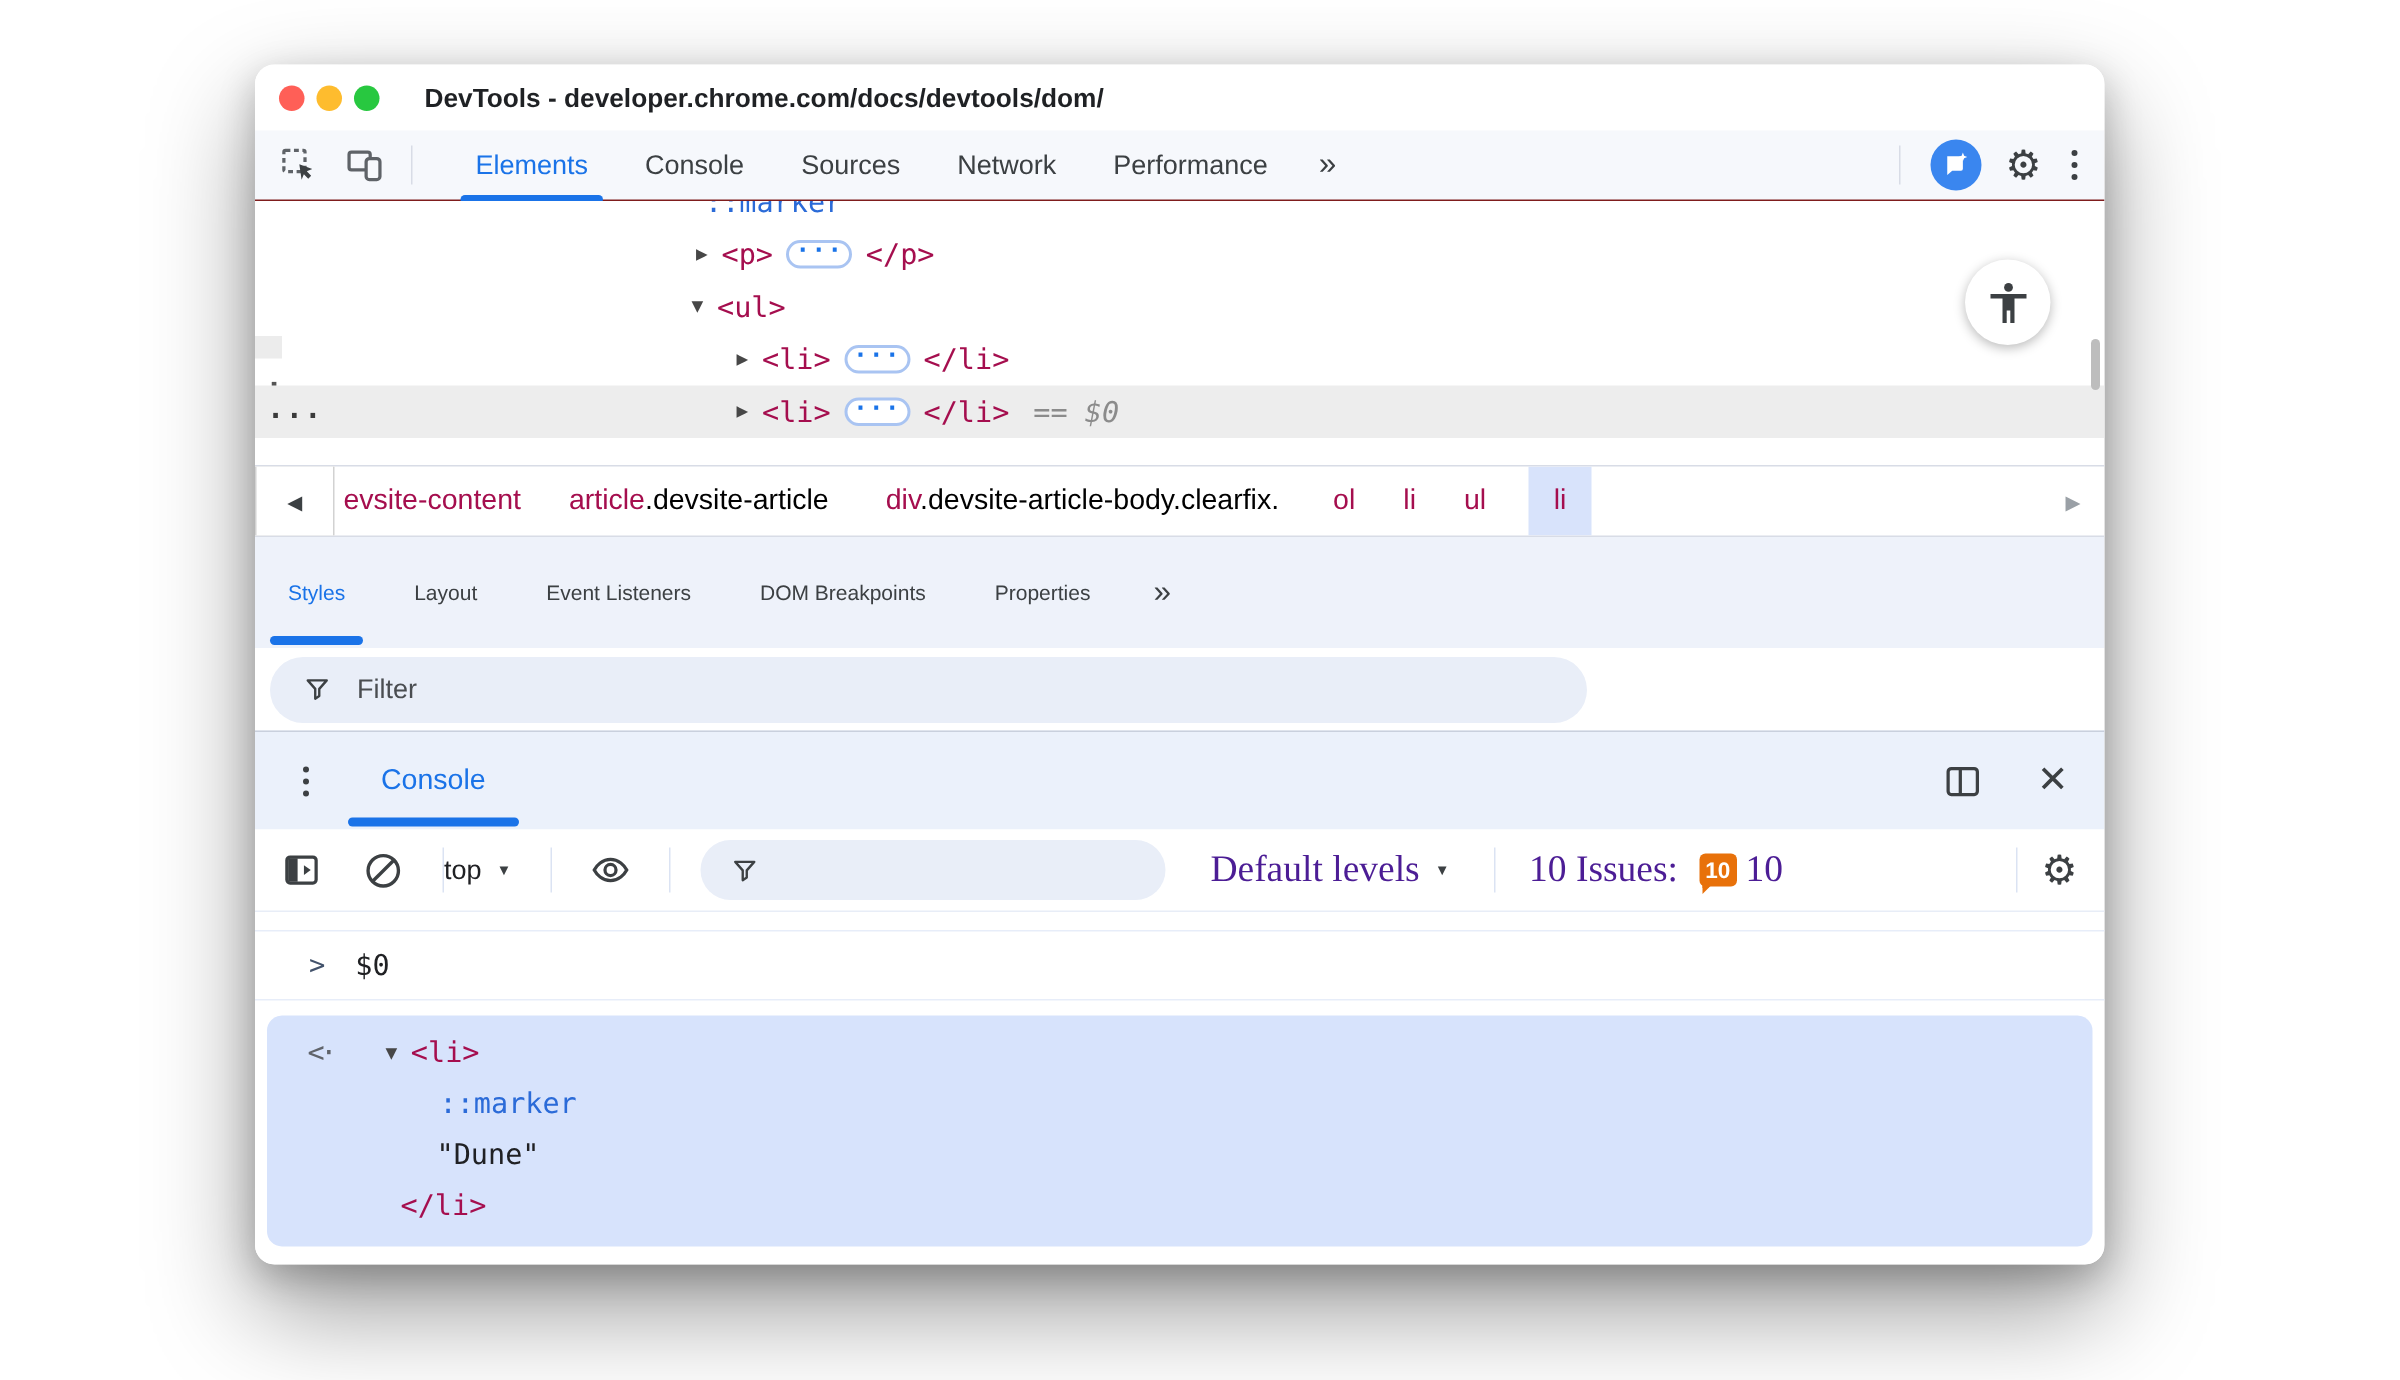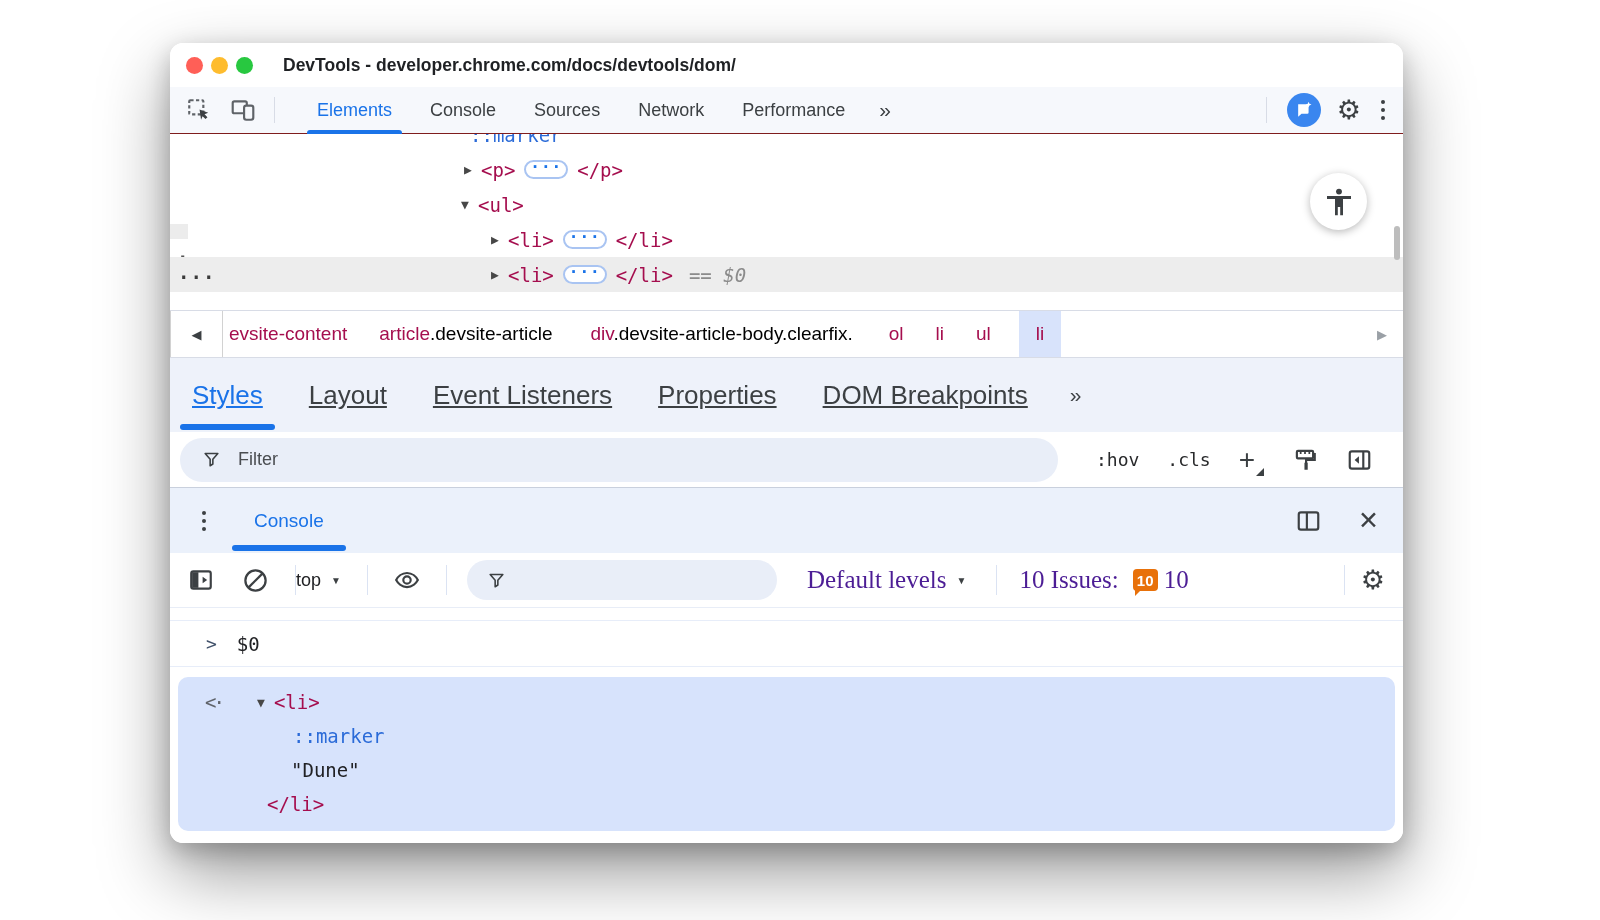--- a/index.html
+++ b/index.html
@@ -56,22 +56,22 @@
     display:flex;align-items:center;font-size:19px;background:#fff;overflow:hidden;}
   .crumb-nav{width:53px;height:48px;border:1px solid #d2d2d2;display:flex;align-items:center;
     justify-content:center;color:#3c4043;font-size:13px;background:#fff;flex:0 0 53px;}
   .crumb{margin-left:32px;white-space:nowrap;color:#a50e4e;}
   .crumb .cls{color:#000000;}
   .crumb.selected{background:#d8e3fb;height:100%;display:flex;align-items:center;
     padding:0 17px;margin-left:28px;}
   .crumb-fwd{margin-left:auto;margin-right:8px;color:#9aa0a6;font-size:13px;padding:0 8px;}
   
   .stabs{flex:0 0 74px;background:#eef2fa;display:flex;align-items:center;}
-  .stab{margin-left:46px;font-size:26px;color:#3c4043;position:relative;height:100%;
-    display:flex;align-items:center;white-space:nowrap;text-decoration:underline;}
+  .stab{margin-left:46px;font-size:14px;color:#3c4043;position:relative;height:100%;
+    display:flex;align-items:center;white-space:nowrap;}
   .stab:first-child{margin-left:22px;}
   .stab.active{color:#1a73e8;}
   .stab.active::after{content:"";position:absolute;left:-12px;right:-12px;bottom:2px;height:6px;
     border-radius:4px;background:#1a73e8;}
   .overflow2{margin-left:42px;font-size:21px;color:#3c4043;}
   
   .filter-row{flex:0 0 55px;background:#fff;display:flex;align-items:center;}
   .filter-pill{margin-left:10px;width:878px;height:44px;border-radius:22px;background:#e9eef8;
     display:flex;align-items:center;padding-left:22px;gap:15px;}
   .filter-pill input{border:none;background:transparent;outline:none;font-size:18px;
@@ -230,47 +230,31 @@
     <span class="crumb selected">
       <span>li</span>
     </span>
     <span class="crumb-fwd">▶</span>
   </div>
 
   <div class="stabs">
     <span class="stab active">Styles</span>
     <span class="stab">Layout</span>
     <span class="stab">Event Listeners</span>
+    <span class="stab">DOM Breakpoints</span>
     <span class="stab">Properties</span>
-    <span class="stab">DOM Breakpoints</span>
     <span class="overflow2">»</span>
   </div>
 
   <div class="filter-row">
     <div class="filter-pill">
       <svg width="19" height="19" viewBox="0 0 24 24">
         <path d="M4 4.5h16l-6.3 7.2v6l-3.4 2.2v-8.2z" fill="none" stroke="#3c4043" stroke-width="2" stroke-linejoin="round"></path>
       </svg>
       <input type="text" placeholder="Filter" style="">
-    </div>
-    <div class="pseudo-btns">
-      <span>:hov</span>
-      <span>.cls</span>
-      <span class="plus">+</span>
-      <svg width="26" height="26" viewBox="0 0 24 24">
-        <rect x="4.5" y="3.5" width="15" height="7" rx="1" fill="none" stroke="#3c4043" stroke-width="2"></rect>
-        <path d="M19.5 6.5h1.5v5.5h-8v3" fill="none" stroke="#3c4043" stroke-width="2"></path>
-        <rect x="11.5" y="14.5" width="3" height="6.5" fill="#3c4043"></rect>
-        <path d="M8 3.5v3 M12 3.5v3 M16 3.5v3" stroke="#3c4043" stroke-width="1.6"></path>
-      </svg>
-      <svg width="27" height="26" viewBox="0 0 24 24" style="margin-right:18px">
-        <rect x="3" y="4" width="18" height="16" rx="2" fill="none" stroke="#3c4043" stroke-width="2"></rect>
-        <line x1="15.5" y1="4" x2="15.5" y2="20" stroke="#3c4043" stroke-width="2"></line>
-        <path d="M11.5 8.5L7.5 12l4 3.5z" fill="#3c4043"></path>
-      </svg>
     </div>
   </div>
 
   <div class="drawer-head">
     <span class="kebab">
         <i></i>
         <i></i>
         <i></i>
       </span>
     <span class="drawer-tab">Console</span>

